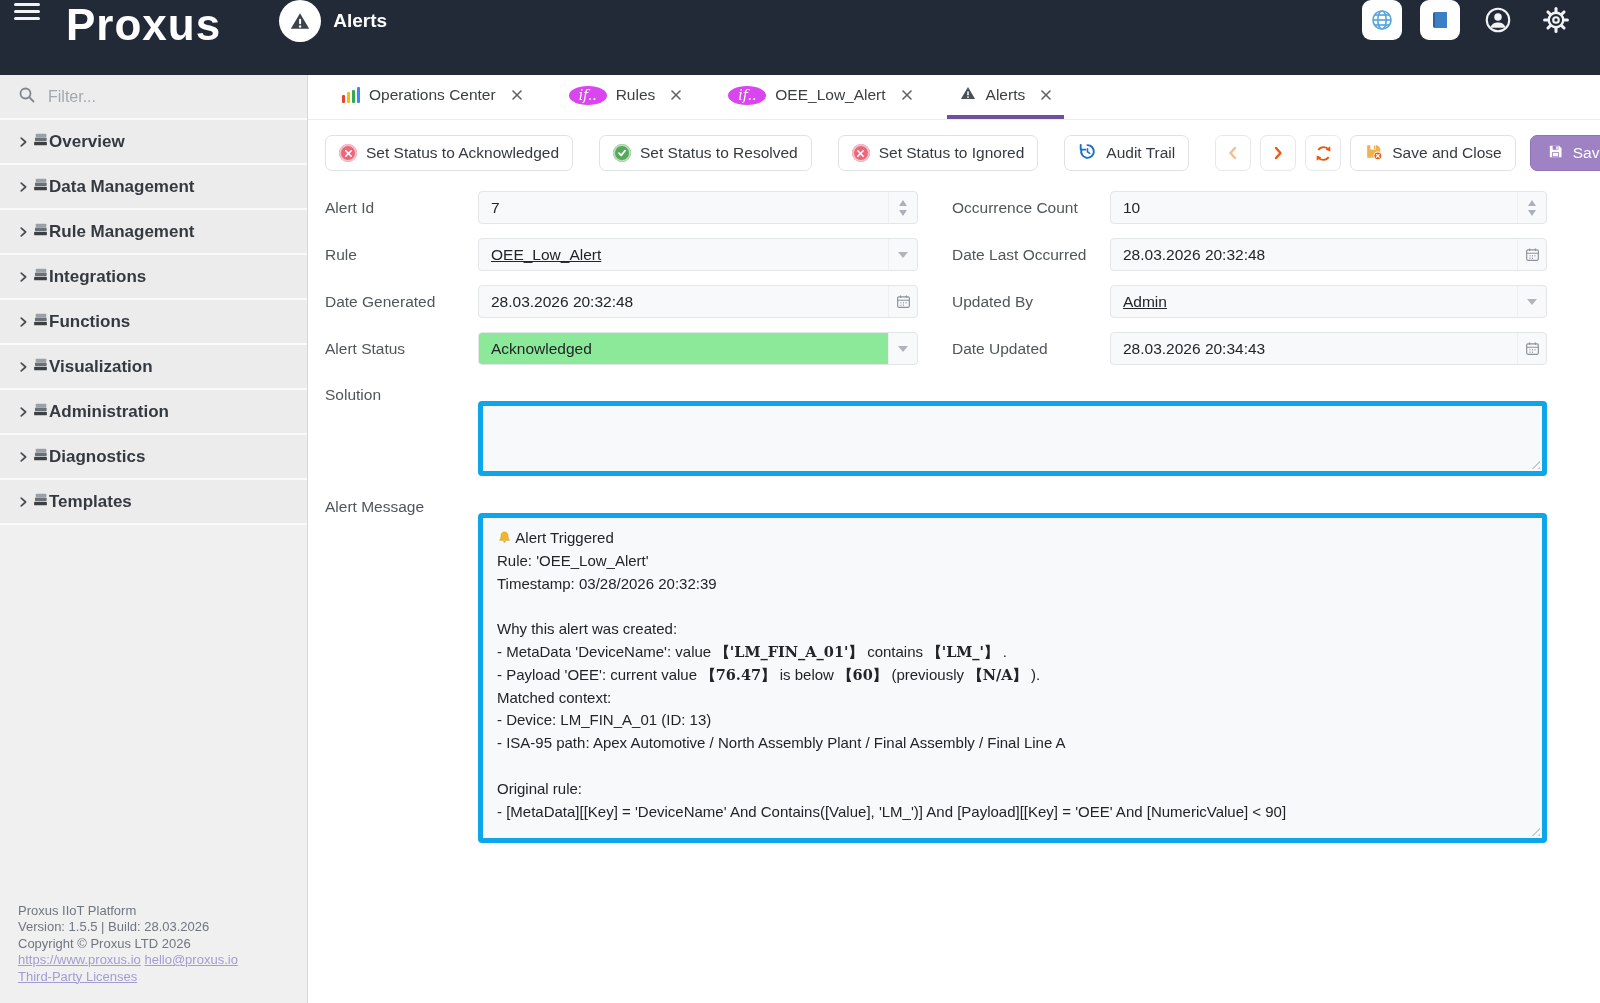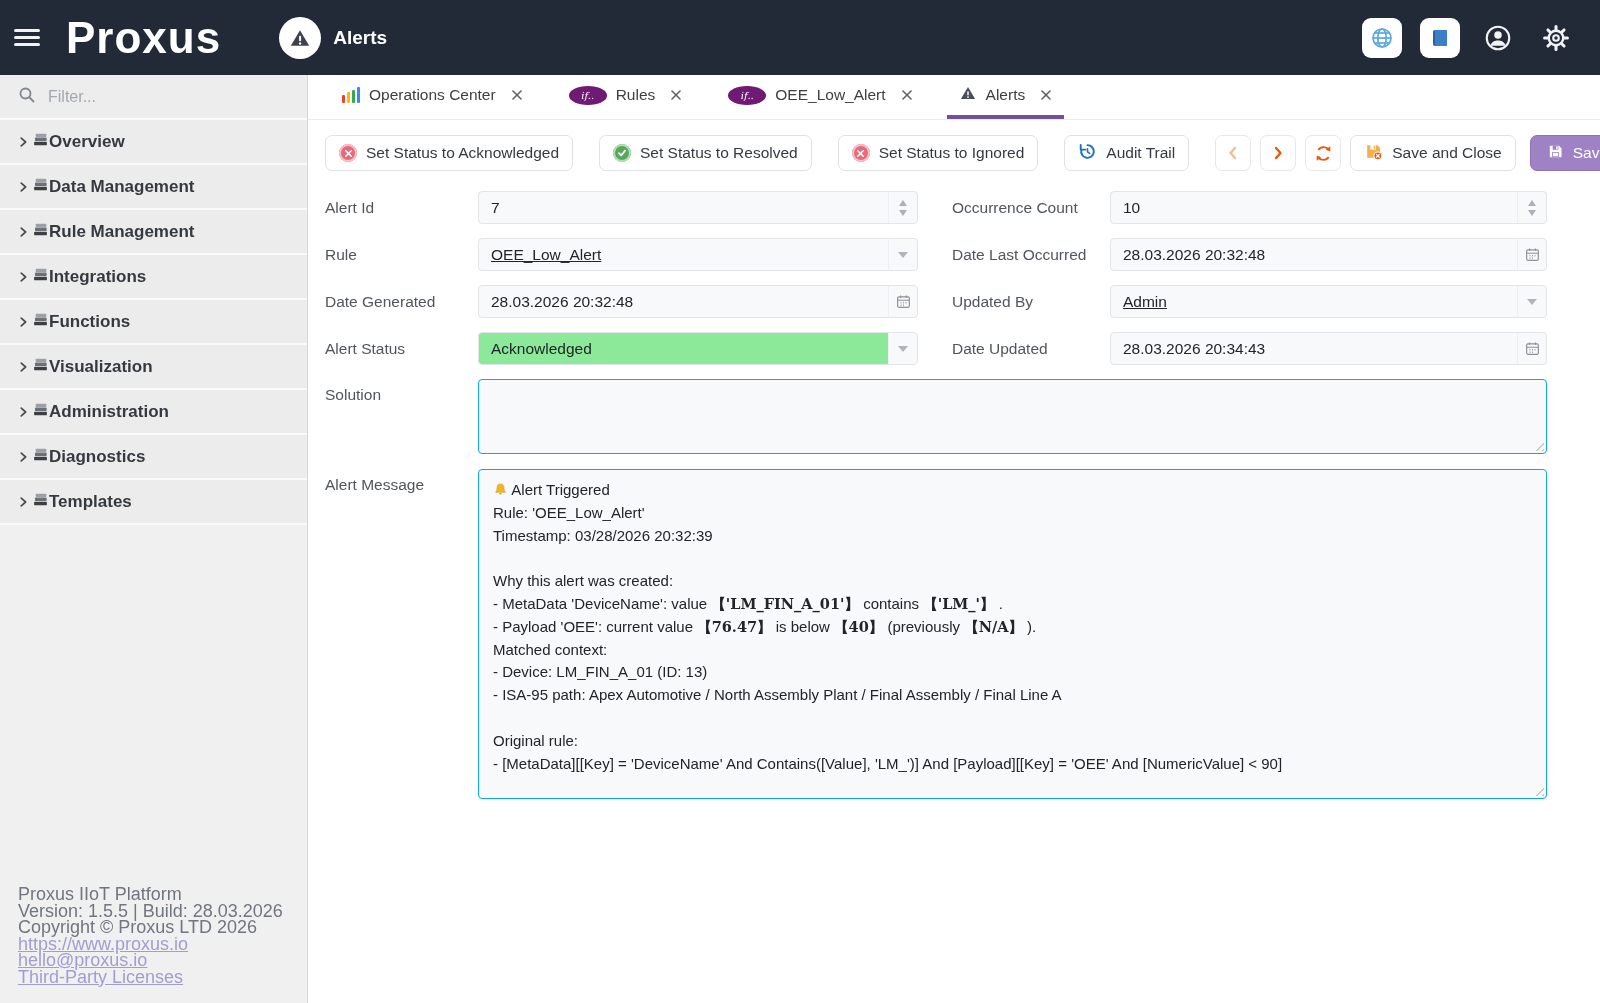--- a/index.html
+++ b/index.html
@@ -1,21 +1,21 @@
 <!DOCTYPE html>
 <html><head>
 <meta charset="utf-8">
 <style>
   * { margin:0; padding:0; box-sizing:border-box; }
   html,body { width:1600px; height:1003px; overflow:hidden; }
   body { font-family:"Liberation Sans", sans-serif; background:#fff; }
   .app { width:1600px; height:1003px; display:flex; flex-direction:column; }
 
   
-  header { height:75px; background:#232a37; display:flex; align-items:center; padding:0 24px 0 14px; flex-shrink:0; }
+  header { height:75px; background:#232a37; display:flex; align-items:flex-start; padding:0 24px 0 14px; flex-shrink:0; }
   .hamburger { width:30px; height:22px; display:flex; flex-direction:column; justify-content:center; gap:4px; background:none; border:none; cursor:pointer; margin-right:22px; }
   .hamburger span { display:block; width:26px; height:3px; background:#f1f3f5; border-radius:2px; }
   .logo { color:#fff; font-size:44px; font-weight:600; letter-spacing:1px; margin-right:58px; }
   .page-badge { display:flex; align-items:center; gap:12px; }
   .badge-circle { width:42px; height:42px; border-radius:50%; background:#fff; display:flex; align-items:center; justify-content:center; }
   .page-title { color:#fff; font-size:19px; font-weight:bold; }
   .header-actions { margin-left:auto; display:flex; align-items:center; gap:18px; }
   .icon-btn-white { width:40px; height:40px; border-radius:9px; background:#fff; border:none; display:flex; align-items:center; justify-content:center; cursor:pointer; }
   .icon-btn-ghost { width:40px; height:40px; background:none; border:none; display:flex; align-items:center; justify-content:center; cursor:pointer; }
 
@@ -23,35 +23,35 @@
   .body { flex:1; display:flex; min-height:0; }
 
   
   .sidebar { width:308px; background:#f0f0f1; border-right:1px solid #d8d8d8; display:flex; flex-direction:column; flex-shrink:0; }
   .filter-row { height:45px; display:flex; align-items:center; gap:12px; padding:0 18px; background:#ededee; border-bottom:2px solid #fafafa; flex-shrink:0; }
   .filter-row input { border:none; background:transparent; outline:none; font-size:16px; color:#343a40; width:200px; font-family:"Liberation Sans",sans-serif; }
   .filter-row input::placeholder { color:#a3a8ae; }
   .nav-item { height:45px; display:flex; align-items:center; padding:0 14px; background:#ececed; border-bottom:2px solid #fafafa; cursor:pointer; }
   .nav-item .chev { display:flex; width:18px; justify-content:center; }
   .nav-label { font-size:17px; font-weight:bold; color:#343a40; }
-  .sidebar-footer { margin-top:auto; padding:14px 18px 18px 18px; font-size:18px; line-height:16.5px; color:#70767f; }
+  .sidebar-footer { margin-top:auto; padding:14px 18px 18px 18px; font-size:13px; line-height:16.5px; color:#70767f; }
   .sidebar-footer a { color:#a29dd0; text-decoration:underline; cursor:pointer; }
 
   
   main { flex:1; display:flex; flex-direction:column; min-width:0; background:#fff; }
 
   
   .tabbar { height:45px; display:flex; align-items:stretch; padding-left:22px; border-bottom:1px solid #ececec; flex-shrink:0; }
   .tab { display:flex; align-items:center; gap:9px; padding:0 12px; margin-right:22px; cursor:pointer; border-bottom:4px solid transparent; }
   .tab.active { border-bottom-color:#6f4f9e; }
   .tab-label { font-size:15.5px; color:#3c4043; white-space:nowrap; }
   .tab-close { display:flex; align-items:center; margin-left:6px; cursor:pointer; }
   .bar-icon { display:flex; align-items:flex-end; gap:2px; height:16px; }
   .bar-icon i { display:block; width:3px; border-radius:1px; }
-  .if-circle { width:38px; height:19px; border-radius:50%; background:#701a75; color:#fff; font-family:"DejaVu Serif",serif; font-style:italic; font-size:10px; display:flex; align-items:center; justify-content:center; }
+  .if-circle { width:38px; height:19px; border-radius:50%; background:#d946ef; color:#fff; font-family:"DejaVu Serif",serif; font-style:italic; font-size:14px; display:flex; align-items:center; justify-content:center; }
 
   
   .toolbar { display:flex; align-items:center; gap:26px; padding:15px 53px 6px 17px; flex-shrink:0; }
   .tbtn { display:flex; align-items:center; gap:9px; height:36px; padding:0 13px; background:#fff; border:1px solid #dee2e6; border-radius:7px; font-size:15.5px; color:#343a40; cursor:pointer; font-family:"Liberation Sans",sans-serif; white-space:nowrap; }
   .circ { width:18px; height:18px; border-radius:50%; display:flex; align-items:center; justify-content:center; flex-shrink:0; }
   .circ.red { background:#e8697b; box-shadow:0 0 0 2px #f4c2ca inset; }
   .circ.green { background:#57a85a; box-shadow:0 0 0 2px #b8ddb9 inset; }
   .sqbtn { width:36px; height:36px; display:flex; align-items:center; justify-content:center; background:#fff; border:1px solid #e6e8eb; border-radius:7px; cursor:pointer; }
   .right-tools { margin-left:auto; display:flex; align-items:center; gap:9px; }
   .save-btn { display:flex; align-items:center; gap:9px; height:36px; padding:0 16px; background:#9e82c4; border:1px solid #8f74b5; border-radius:7px; color:#fff; font-size:15.5px; cursor:pointer; font-family:"Liberation Sans",sans-serif; margin-left:5px; }
@@ -62,21 +62,21 @@
   .frow-wide { display:grid; grid-template-columns:153px 1fr; align-items:start; margin-bottom:15px; }
   .flabel { font-size:15.5px; color:#50565c; }
   .field { display:flex; height:33px; background:#f8f9fa; border:1px solid #e2e6e9; border-radius:4px; overflow:hidden; }
   .field .txt { flex:1; display:flex; align-items:center; padding:0 12px; font-size:15.5px; color:#212529; white-space:nowrap; overflow:hidden; }
   .field .txt.link { text-decoration:underline; cursor:pointer; }
   .field .addon { width:29px; border-left:1px solid #edf0f2; display:flex; flex-direction:column; align-items:center; justify-content:center; gap:4px; flex-shrink:0; cursor:pointer; }
   .tri-up { width:0; height:0; border-left:4.5px solid transparent; border-right:4.5px solid transparent; border-bottom:6px solid #aab1b8; }
   .tri-dn { width:0; height:0; border-left:4.5px solid transparent; border-right:4.5px solid transparent; border-top:6px solid #aab1b8; }
   .caret { width:0; height:0; border-left:5px solid transparent; border-right:5px solid transparent; border-top:6px solid #b0b5bb; }
   .txt.status-ok { font-weight:500;text-align:right; }
-  .textarea { position:relative; background:#f8f9fa; border:1px solid #0ea5e9; border-radius:4px; padding:9px 14px; font-size:15px; line-height:22.8px; color:#212529; white-space:pre-wrap; word-break:break-word; }
+  .textarea { position:relative; background:#f8f9fa; border:5px solid #0ea5e9; border-radius:4px; padding:9px 14px; font-size:15px; line-height:22.8px; color:#212529; white-space:pre-wrap; word-break:break-word;margin-top:22px; }
   .textarea.solution { height:75px; }
   .textarea.message { height:330px; }
   .textarea::after { content:""; position:absolute; right:2px; bottom:2px; width:11px; height:11px; background:repeating-linear-gradient(315deg,#c6cacd 0 1.5px,transparent 1.5px 4.5px); clip-path:polygon(100% 0,100% 100%,0 100%); }
   .bseg { font-family:"DejaVu Serif",serif; font-weight:bold; font-size:14.5px; }
   .bell-svg { vertical-align:-2px; }
 </style>
 </head>
 <body>
 
 <div class="app">
@@ -536,21 +536,21 @@
           <div class="flabel" style="padding-top:7px;">Alert Message</div>
           <div class="textarea message"><svg class="bell-svg" width="15" height="15" viewBox="0 0 24 24">
                 <path d="M12 3 C8.5 3 6.5 5.8 6.5 9 C6.5 14 4.5 15.5 4 16.5 L20 16.5 C19.5 15.5 17.5 14 17.5 9 C17.5 5.8 15.5 3 12 3 Z" fill="#f3b724" stroke="#c98a10" stroke-width="0.8"></path>
                 <path d="M10 18 a2 2 0 0 0 4 0 Z" fill="#c98a10"></path>
               </svg> Alert Triggered
 Rule: 'OEE_Low_Alert'
 Timestamp: 03/28/2026 20:32:39
 
 Why this alert was created:
 - MetaData 'DeviceName': value <span class="bseg">【'LM_FIN_A_01'】</span> contains <span class="bseg">【'LM_'】</span> .
-- Payload 'OEE': current value <span class="bseg">【76.47】</span> is below <span class="bseg">【40】</span> (previously <span class="bseg">【N/A】</span> ).
+- Payload 'OEE': current value <span class="bseg">【76.47】</span> is below <span class="bseg">【60】</span> (previously <span class="bseg">【N/A】</span> ).
 Matched context:
 - Device: LM_FIN_A_01 (ID: 13)
 - ISA-95 path: Apex Automotive / North Assembly Plant / Final Assembly / Final Line A
 
 Original rule:
 - [MetaData][[Key] = 'DeviceName' And Contains([Value], 'LM_')] And [Payload][[Key] = 'OEE' And [NumericValue] &lt; 90]</div>
         </div>
 
       </div>
     </main>

